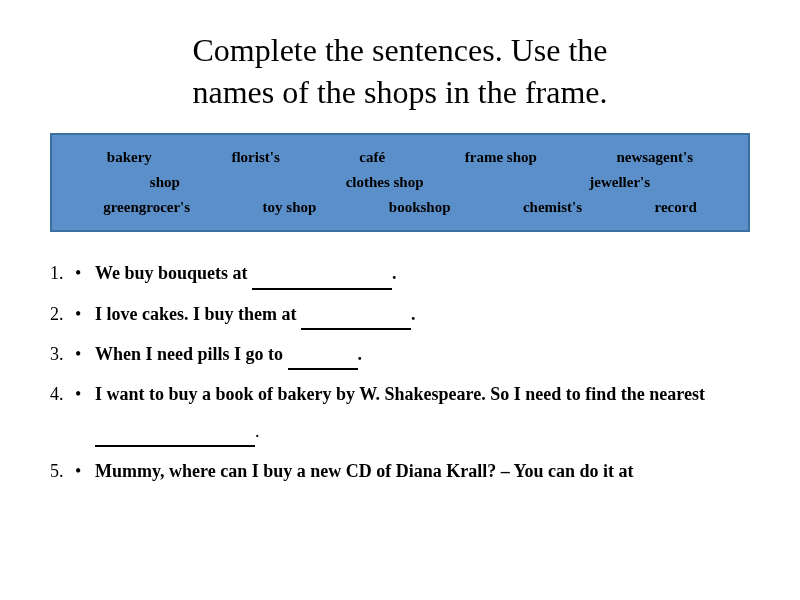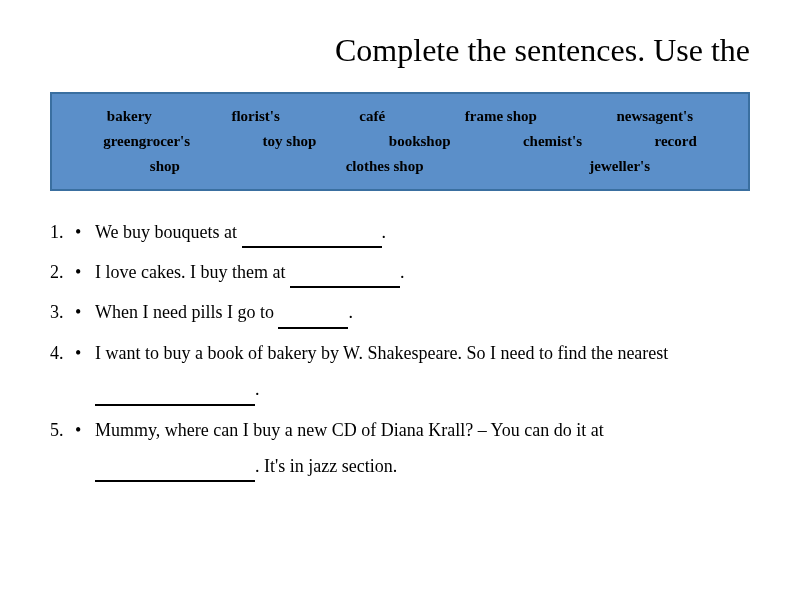--- a/index.html
+++ b/index.html
@@ -13,21 +13,21 @@
       font-family: 'Times New Roman', Times, serif;
       width: 800px;
       min-height: 600px;
       padding: 30px 50px;
       color: #000000;
     }
 
     .title {
       font-size: 32px;
       font-weight: normal;
-      text-align: right;
+      text-align: center;
       line-height: 1.3;
       margin-bottom: 20px;
     }
 
     .word-frame {
       background-color: #5b8fc9;
       border: 2px solid #3a6fa0;
       padding: 10px 15px;
       margin-bottom: 25px;
       color: #000000;
@@ -62,20 +62,21 @@
       min-width: 25px;
       font-weight: normal;
     }
 
     .bullet {
       min-width: 20px;
     }
 
     .sentence-text {
       flex: 1;
+      font-weight: bold;
     }
 
     .blank {
       display: inline-block;
       border-bottom: 2px solid #000000;
       min-width: 140px;
       height: 20px;
       vertical-align: bottom;
     }
 
@@ -109,41 +110,42 @@
 
     .multi-line {
       margin-left: 45px;
     }
   </style>
 </head>
 <body>
 
 <div class="title">
   <span>Complete the sentences. Use the</span><br>
+  <span>names of the shops in the frame.</span>
 </div>
 
 <div class="word-frame">
   <div class="word-frame-row">
     <span class="word-item">bakery</span>
     <span class="word-item">florist's</span>
     <span class="word-item">café</span>
     <span class="word-item">frame shop</span>
     <span class="word-item">newsagent's</span>
   </div>
   <div class="word-frame-row">
+    <span class="word-item">shop</span>
+    <span class="word-item">clothes shop</span>
+    <span class="word-item">jeweller's</span>
+  </div>
+  <div class="word-frame-row">
     <span class="word-item">greengrocer's</span>
     <span class="word-item">toy shop</span>
     <span class="word-item">bookshop</span>
     <span class="word-item">chemist's</span>
     <span class="word-item">record</span>
-  </div>
-  <div class="word-frame-row">
-    <span class="word-item">shop</span>
-    <span class="word-item">clothes shop</span>
-    <span class="word-item">jeweller's</span>
   </div>
 </div>
 
 <div class="sentences-section">
 
   <div class="sentence-item sentence-block">
     <span class="sentence-number">1.</span>
     <span class="bullet">•</span>
     <span class="sentence-text">
       We buy bouquets at <span class="blank"></span>.
@@ -180,18 +182,15 @@
   </div>
 
   <div class="sentence-block">
     <div class="sentence-item">
       <span class="sentence-number">5.</span>
       <span class="bullet">•</span>
       <span class="sentence-text">
         Mummy, where can I buy a new CD of Diana Krall? – You can do it at
       </span>
     </div>
-    <div class="multi-line">
-      <span class="blank-lg"></span>. It's in jazz section.
-    </div>
   </div>
 
 </div>
 
 </body></html>

